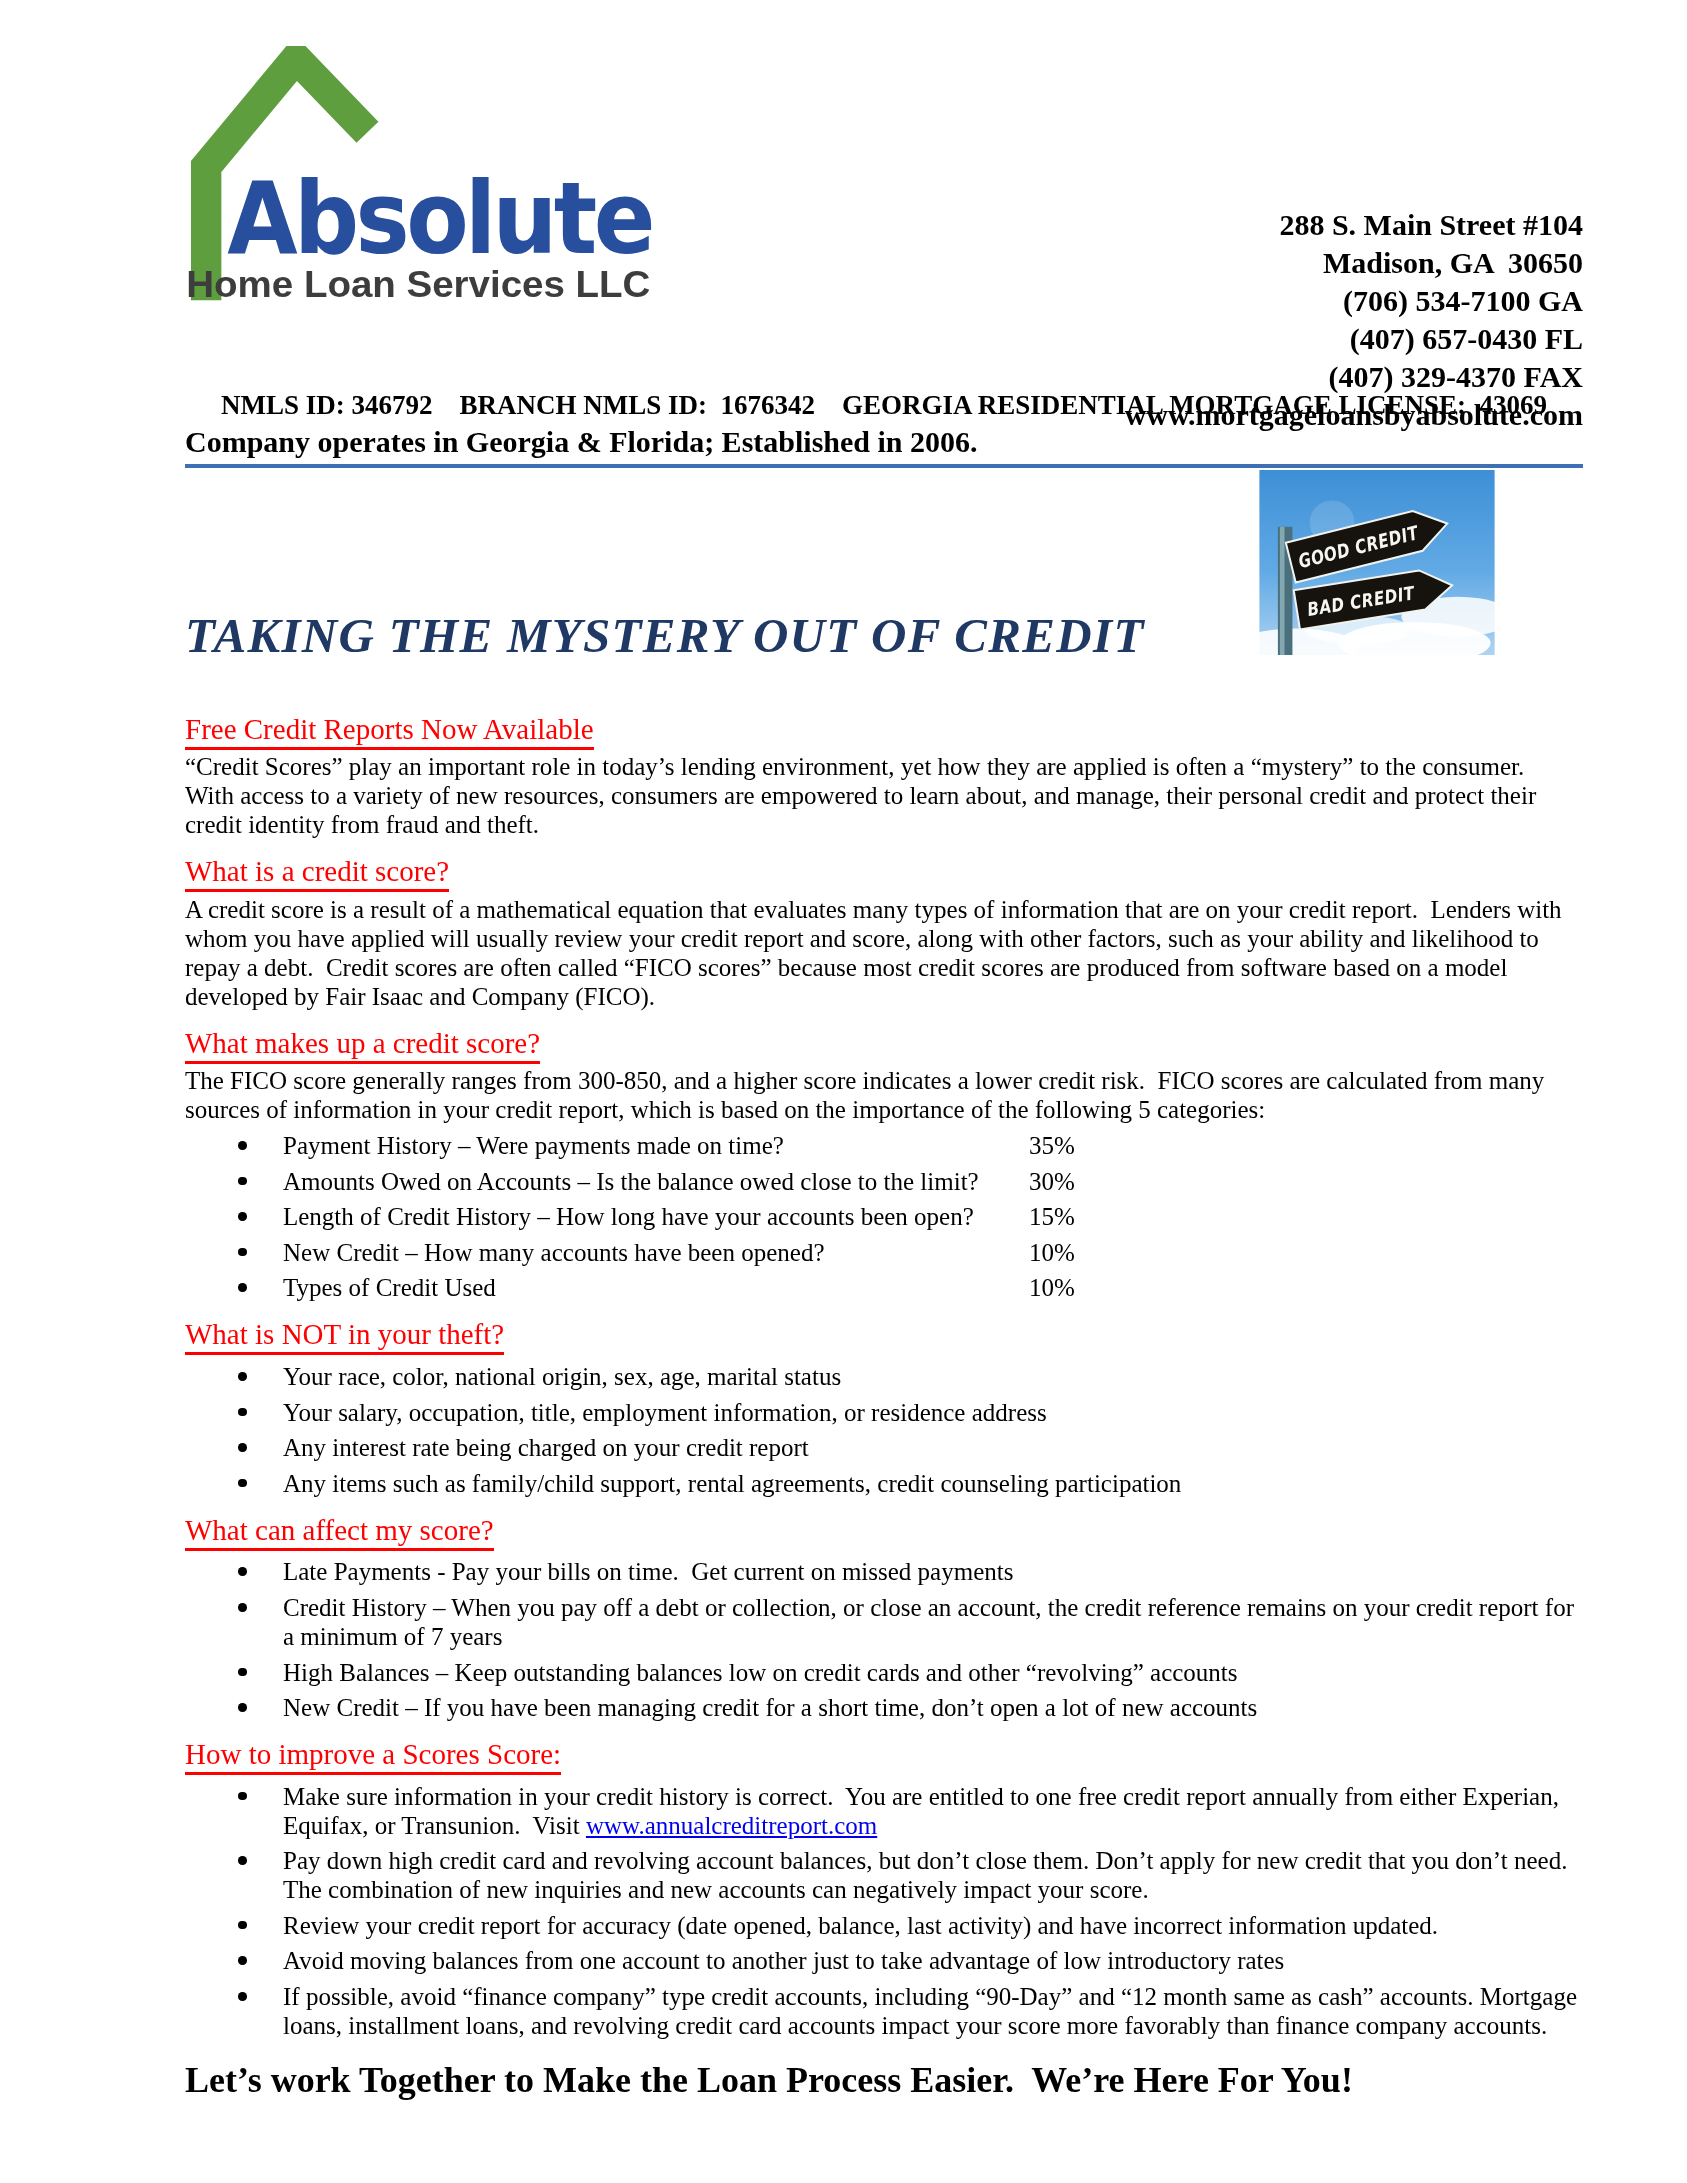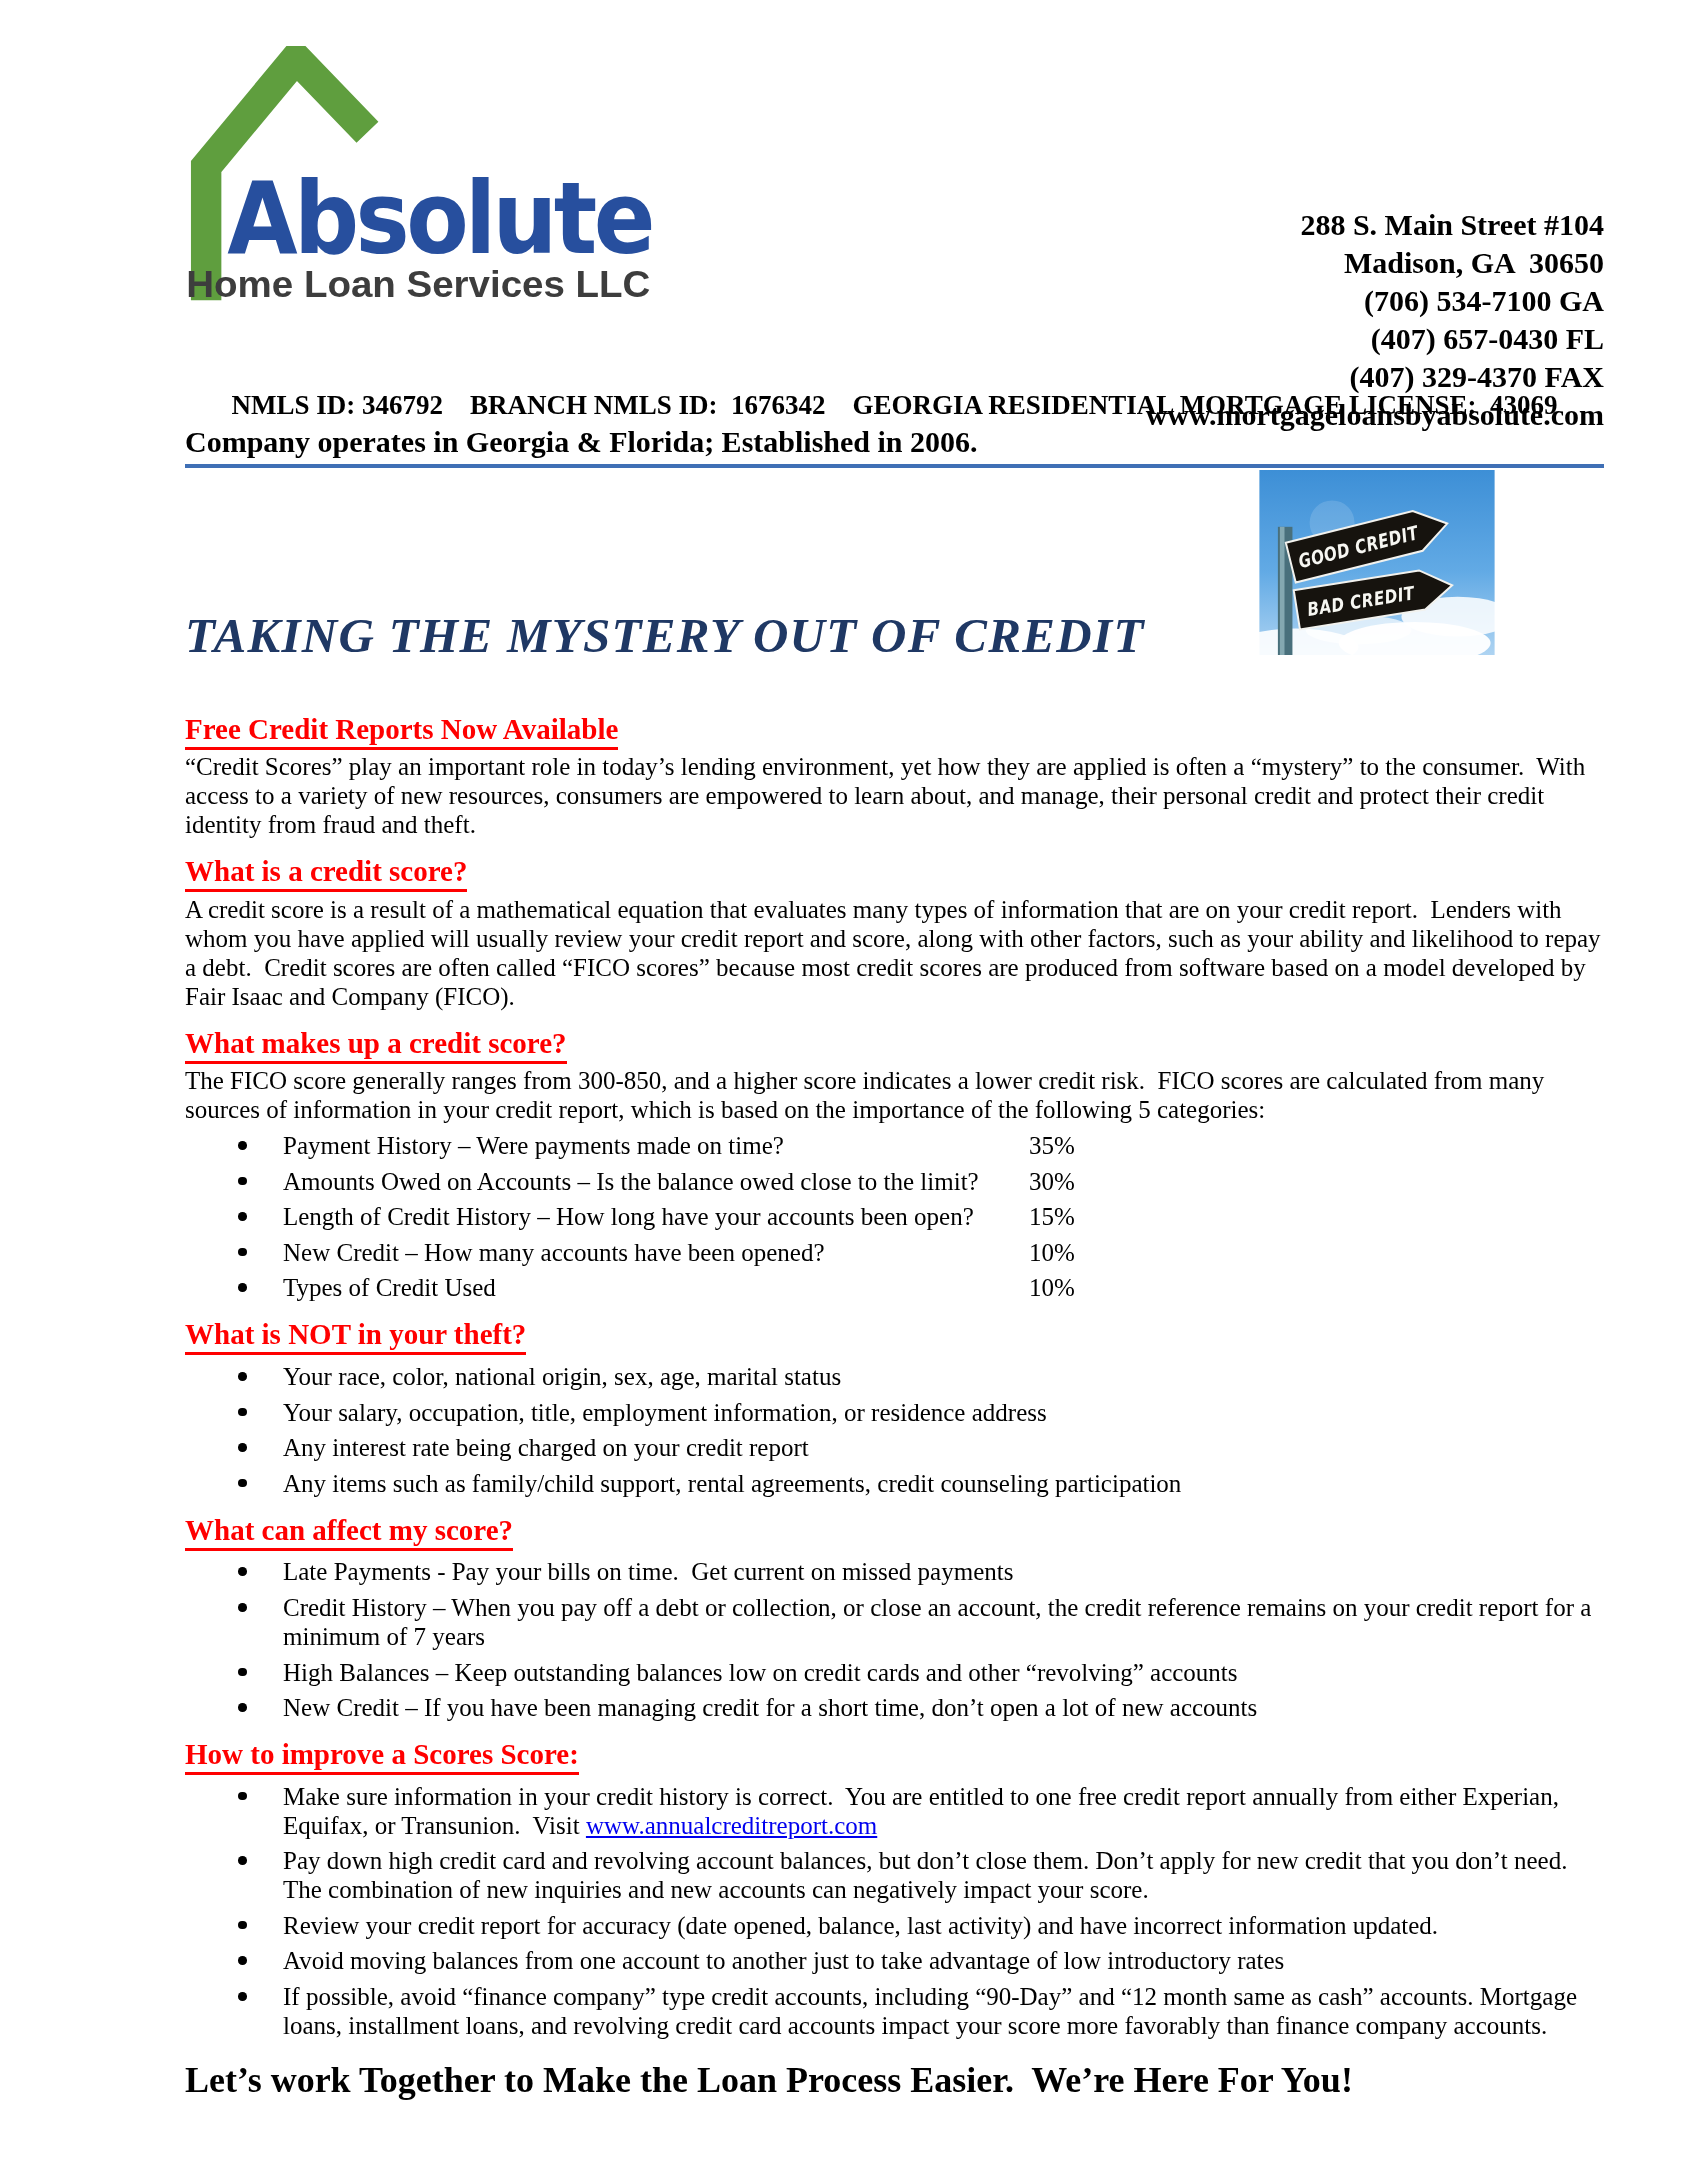--- a/index.html
+++ b/index.html
@@ -5,21 +5,21 @@
   html,body { margin:0; padding:0; background:#ffffff; }
   body {
     width:1687px; height:2183px; overflow:hidden;
     font-family:"Liberation Serif", serif; color:#000;
   }
   :root {
     --c-heading:#ff0000; --c-title:#1f3864; --c-rule:#3f6fb5; --c-link:#0000ee;
     --c-logo-blue:#274f9e; --c-logo-green:#5f9e3e; --c-logo-gray:#3d3d3d;
   }
   .page { position:relative; width:1687px; height:1560px; box-sizing:border-box;
-          padding:46px 83px 0 185px; }
+          padding:46px 104px 0 185px; }
 
   
   .header { display:flex; justify-content:space-between; align-items:flex-start; height:265px; }
   .logo { width:476px; height:265px; }
   .address { margin-top:46px; text-align:right; font-weight:bold; font-size:30px;
              line-height:38px; white-space:pre-wrap; }
 
   .license { margin-top:78px; text-align:center; font-weight:bold; font-size:27px;
              line-height:32px; white-space:pre-wrap; }
   .company-wrap { margin-top:4px; border-bottom:4.6px solid var(--c-rule); padding-bottom:4.6px; }
@@ -27,21 +27,21 @@
 
   
   .credit-sign { position:absolute; top:470px; left:1259px; width:236px; height:185px; }
 
   .doc-title { margin-top:140px; font-size:49px; line-height:56px; font-weight:bold;
                font-style:italic; color:var(--c-title); letter-spacing:1.3px; }
 
   
   .sec { margin-top:16px; }
   .sec:first-child { margin-top:49px; }
-  .sec-head { display:inline-block; color:var(--c-heading); font-weight:bold; font-size:29px;
+  .sec-head { display:inline-block; color:var(--c-heading); font-weight:normal; font-size:29px;
               line-height:32px; border-bottom:3.3px solid var(--c-heading); padding-bottom:2px; }
   .para { margin-top:2.6px; font-size:25px; line-height:29px; white-space:pre-wrap; }
   ul.blist { list-style:none; margin:6.6px 0 0 0; padding:0; }
   ul.blist li { position:relative; padding-left:98px; font-size:25px; line-height:29px;
                 margin-bottom:6.6px; white-space:pre-wrap; }
   ul.blist li::before { content:""; position:absolute; left:53px; top:10px;
                         width:8.6px; height:8.6px; border-radius:50%; background:#000; }
   .pct { position:absolute; left:844px; top:0; white-space:nowrap; }
   .link { color:var(--c-link); text-decoration:underline; cursor:pointer; }
 

